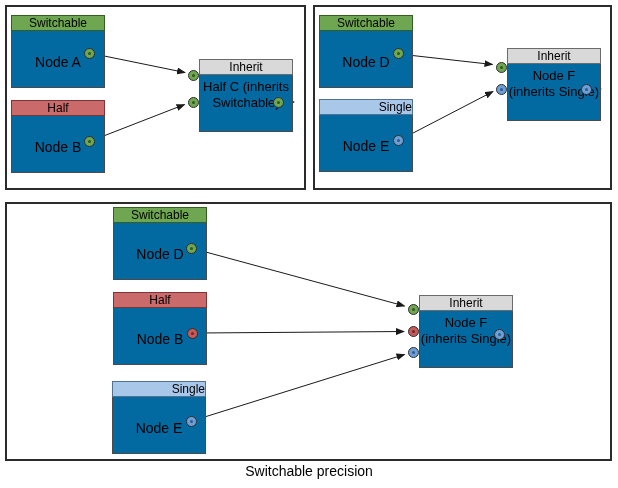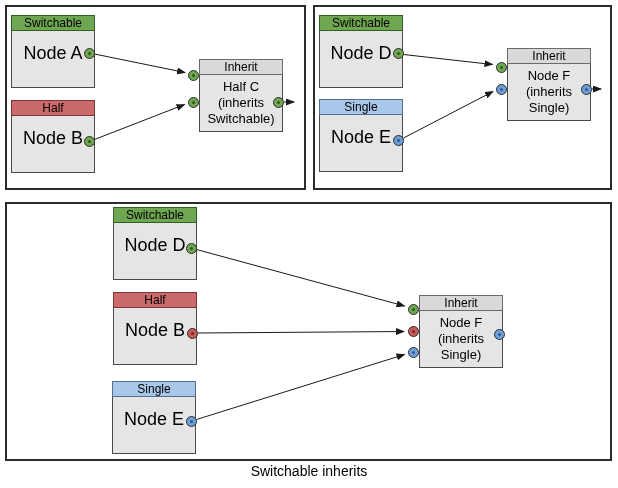--- a/index.html
+++ b/index.html
@@ -1,30 +1,30 @@
 <!DOCTYPE html>
 <html><head>
 <meta charset="utf-8">
 <style>
   html,body{margin:0;padding:0;background:#fff;}
   .canvas{position:relative;width:618px;height:488px;background:#fff;
           font-family:"Liberation Sans",sans-serif;color:#000;overflow:hidden;}
   .panel{position:absolute;border:2px solid #2b2b2b;background:#fff;box-sizing:border-box;}
   .wires{position:absolute;left:0;top:0;pointer-events:none;}
-  .node{position:absolute;width:84px;height:73px;background:#e5e5e5;
+  .node{position:absolute;width:94px;height:73px;background:#0369a1;
         border:1px solid #4a4a4a;box-sizing:border-box;}
   .hd{height:16px;line-height:15px;text-align:center;font-size:12px;
       margin:-1px -1px 0 -1px;border:1px solid #444;box-sizing:border-box;
       overflow:hidden;white-space:nowrap;}
   .hd-green{background:#6FA651;border-color:#355e23;}
   .hd-red{background:#CB6A6A;border-color:#7E3535;text-align:center;}
-  .hd-blue{background:#A9C7E9;border-color:#53708e;}
+  .hd-blue{background:#A9C7E9;border-color:#53708e;text-align:right;}
   .hd-gray{background:#D9D9D9;border-color:#6b6b6b;}
   .lbl{text-align:center;}
-  .lbl.one{font-size:18px;padding-top:4px;margin-top:8px;}
+  .lbl.one{font-size:14px;padding-top:23px;}
   .lbl.multi{font-size:13px;line-height:16px;padding:4px 0 0 0;}
   .port{position:absolute;width:11px;height:11px;border-radius:50%;
         box-sizing:border-box;border:1px solid #2e2e2e;
         display:flex;align-items:center;justify-content:center;z-index:5;}
   .p-green{background:#6FA651;}
   .p-red{background:#C55B59;}
   .p-blue{background:#6E9ED6;}
   .dot{display:block;width:3px;height:3px;border-radius:50%;}
   .p-green .dot{background:#2e5a1d;}
   .p-red .dot{background:#7a2423;}
@@ -145,14 +145,14 @@
   <span class="port p-red" style="left:407.5px;top:325.5px;">
       <i class="dot"></i>
     </span>
   <span class="port p-blue" style="left:407.5px;top:346.5px;">
       <i class="dot"></i>
     </span>
   <span class="port p-blue" style="left:493.5px;top:328.5px;">
       <i class="dot"></i>
     </span>
 
-  <div class="caption">Switchable inherits</div>
+  <div class="caption">Switchable precision</div>
 </div>
 
 </body></html>

